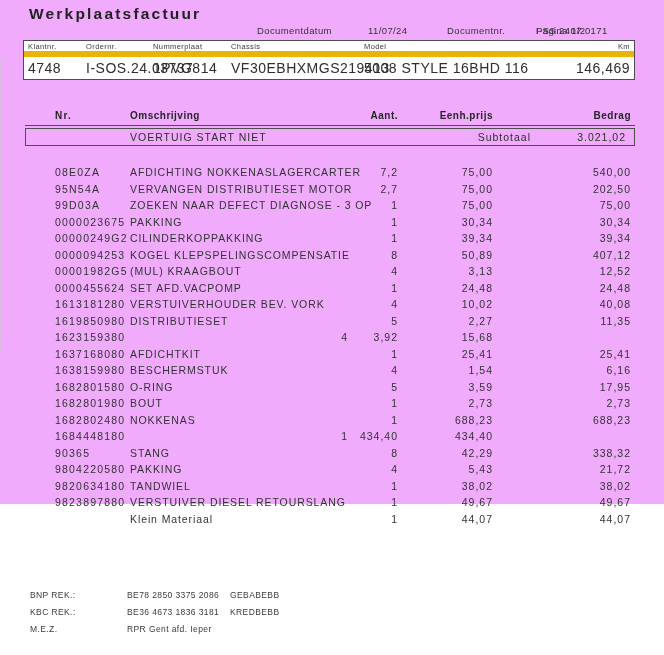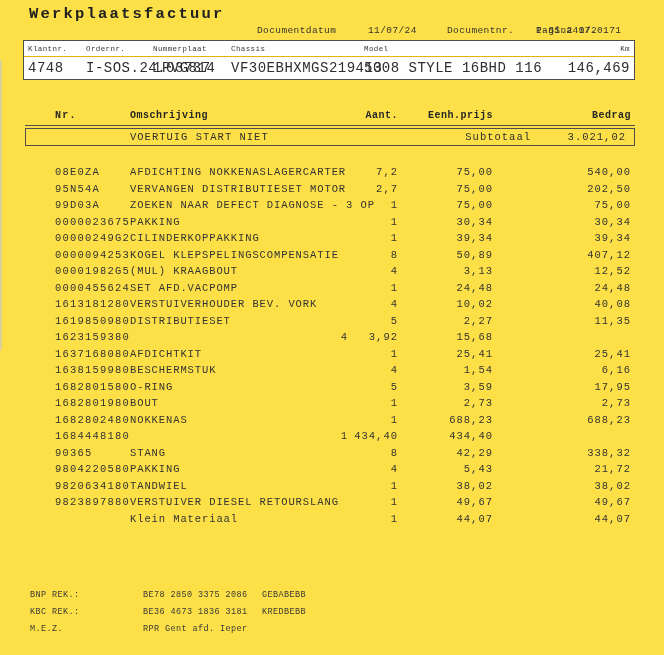--- a/index.html
+++ b/index.html
@@ -1,38 +1,38 @@
 <!DOCTYPE html>
 <html lang="nl"><head>
 <meta charset="utf-8">
 <style>
   * { margin: 0; padding: 0; box-sizing: border-box; }
   html, body { width: 664px; height: 655px; background: #fff; }
   body { font-family: "Liberation Sans", sans-serif; color: #2e2e2e; overflow: hidden; }
-  .page { position: relative; width: 664px; height: 655px; background: #fde047; font-family: Liberation Mono, monospace; }
+  .page { position: relative; width: 664px; height: 504px; background: #f0abfc; }
 
   .scan-artifact { position: absolute; left: 0; top: 60px; width: 2px; height: 290px;
                    background: #c9c9c9; opacity: .65; }
 
   .title { position: absolute; left: 29px; top: 5px; font-size: 15.5px; font-weight: bold;
            letter-spacing: 2.2px; color: #222; }
 
   .docinfo { position: absolute; left: 0; top: 25px; width: 664px; height: 15px;
              font-size: 9.5px; letter-spacing: .4px; color: #333; }
   .docinfo span { position: absolute; top: 0; white-space: nowrap; padding-left: 20px; }
   .di-date-label { left: 237px; }
   .di-date-value { left: 348px; }
   .di-nr-label   { left: 427px; }
   .di-nr-group   { left: 496px; display: flex; }
 
   .vehicle-box { position: absolute; left: 23px; top: 40px; width: 612px; height: 40px;
                  border: 1px solid #4d4d4d; background: #fff; }
   .v-row { display: grid; grid-template-columns: 58px 67px 78px 133px 1fr 64px;
            padding: 0 4px; white-space: nowrap; }
-  .v-head { height: 16px; border-bottom: 1px solid #eab308; font-size: 7.5px;
+  .v-head { height: 16px; border-bottom: 6px solid #eab308; font-size: 7.5px;
             letter-spacing: .4px; align-items: center; color: #3a3a3a; }
   .v-data { height: 21px; font-size: 14px; letter-spacing: .5px; align-items: center; }
   .v-row span:last-child { text-align: right; }
 
   .items { position: absolute; left: 25px; top: 106px; width: 610px; }
   .i-grid { display: grid; grid-template-columns: 105px 218px 50px 95px 138px;
             padding-right: 4px; white-space: nowrap; align-items: center; }
   .i-grid .c-nr   { padding-left: 30px; letter-spacing: 1.2px; }
   .i-grid .c-qty, .i-grid .c-price, .i-grid .c-amount { text-align: right; }
   .i-header { height: 20px; border-bottom: 1px solid #4d4d4d; font-weight: bold;
@@ -43,21 +43,21 @@
   .st-desc { flex: 1; }
   .st-label { width: 130px; text-align: right; }
   .st-amount { width: 95px; text-align: right; }
   .i-rows { margin-top: 18px; }
   .i-row { height: 16.5px; font-size: 10.5px; letter-spacing: 1px; color: #333; }
   .i-row .c-desc { letter-spacing: .9px; }
 
   .footer { position: absolute; left: 30px; top: 586px; width: 600px;
             font-size: 8.5px; letter-spacing: .4px; color: #3a3a3a; }
   .f-row { display: grid; grid-template-columns: 97px 103px auto; height: 17px;
-           align-items: center; white-space: nowrap; gap: 16px; }
+           align-items: center; white-space: nowrap; }
 </style>
 </head>
 <body>
 
 <div class="page">
 
   <div class="scan-artifact"></div>
 
   <h1 class="title">Werkplaatsfactuur</h1>
 

